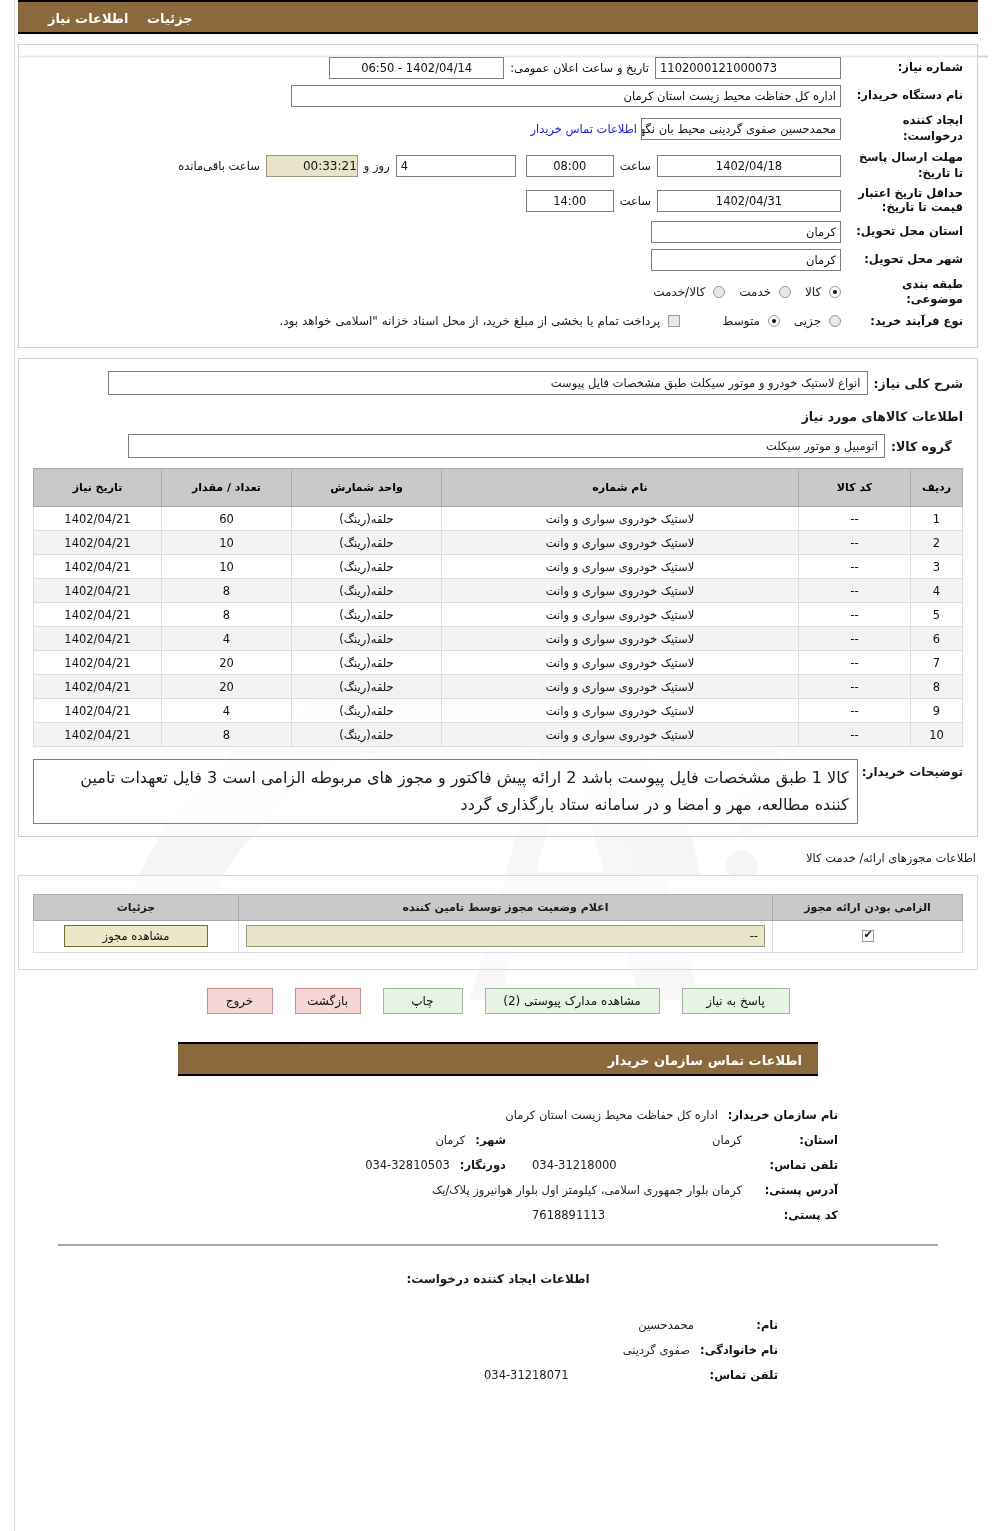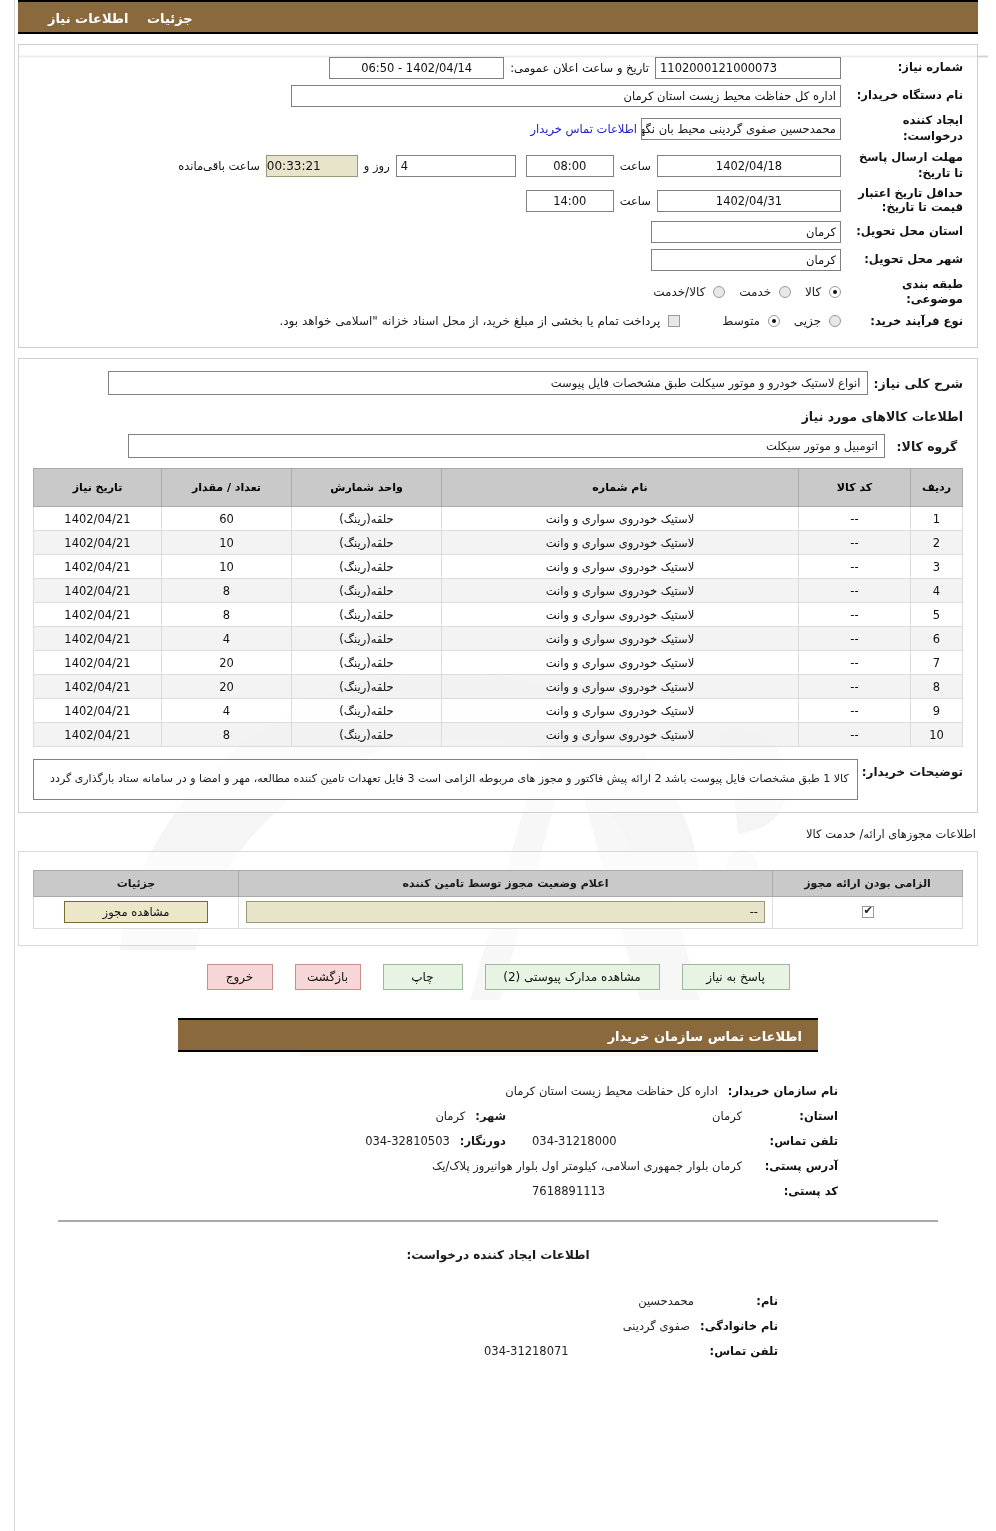--- a/index.html
+++ b/index.html
@@ -128,21 +128,21 @@
     white-space: nowrap;
     color: #111;
   }
 
   .countdown {
     border: 1px solid #9a9a7a;
     background: #e8e4c9;
     height: 22px;
     line-height: 20px;
     width: 92px;
-    text-align: left;
+    text-align: right;
     font-size: 12px;
     direction: ltr;
     color: #111;
   }
 
   .link {
     color: #2020cc;
     font-size: 11.5px;
     text-decoration: none;
     white-space: nowrap;
@@ -206,21 +206,21 @@
     margin-right: 6px;
     max-width: 760px;
   }
   .section-head {
     font-weight: bold;
     font-size: 12.5px;
     margin: 14px 0 10px 0;
     text-align: right;
   }
   .group-row { display: flex; align-items: center; margin-bottom: 10px; }
-  .group-label { font-weight: bold; font-size: 12.5px; min-width: 72px; text-align: center;}
+  .group-label { font-weight: bold; font-size: 12.5px; min-width: 72px; text-align: left;}
   .group-box {
     border: 1px solid #808080;
     background: #fff;
     flex: 1;
     height: 24px;
     line-height: 22px;
     font-size: 11.5px;
     padding: 0 6px;
     margin-right: 6px;
     max-width: 757px;
@@ -261,22 +261,22 @@
     font-size: 12px;
     min-width: 60px;
     text-align: right;
     padding-top: 4px;
     line-height: 1.5;
   }
   .note-box {
     border: 1px solid #808080;
     background: rgba(255,255,255,.8);
     flex: 1;
-    font-size: 11px;
-    padding: 10px 8px;
+    font-size: 16px;
+    padding: 4px 8px;
     line-height: 1.7;
     text-align: right;
     margin-right: 4px;
   }
 
   .subtle-head {
     font-size: 11.5px;
     margin: 14px 2px 0 0;
     color: #1a1a1a;
   }

